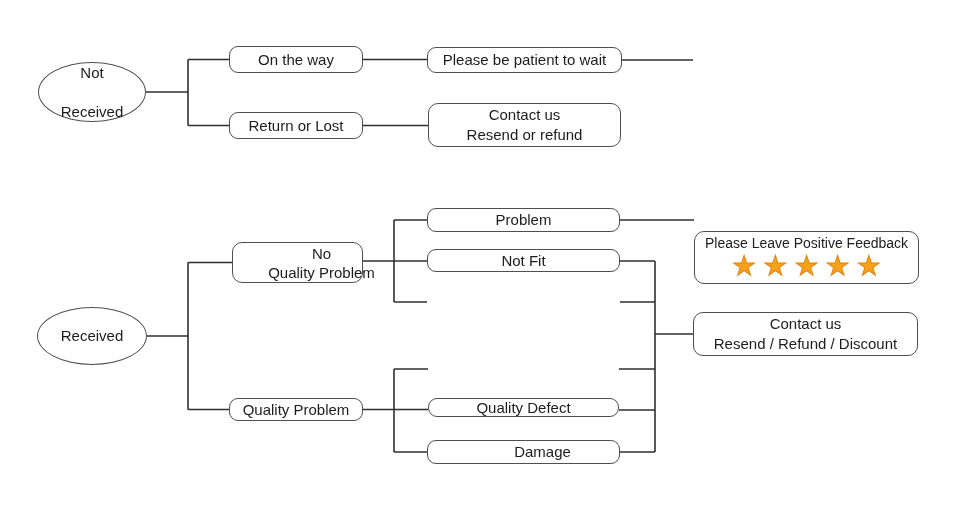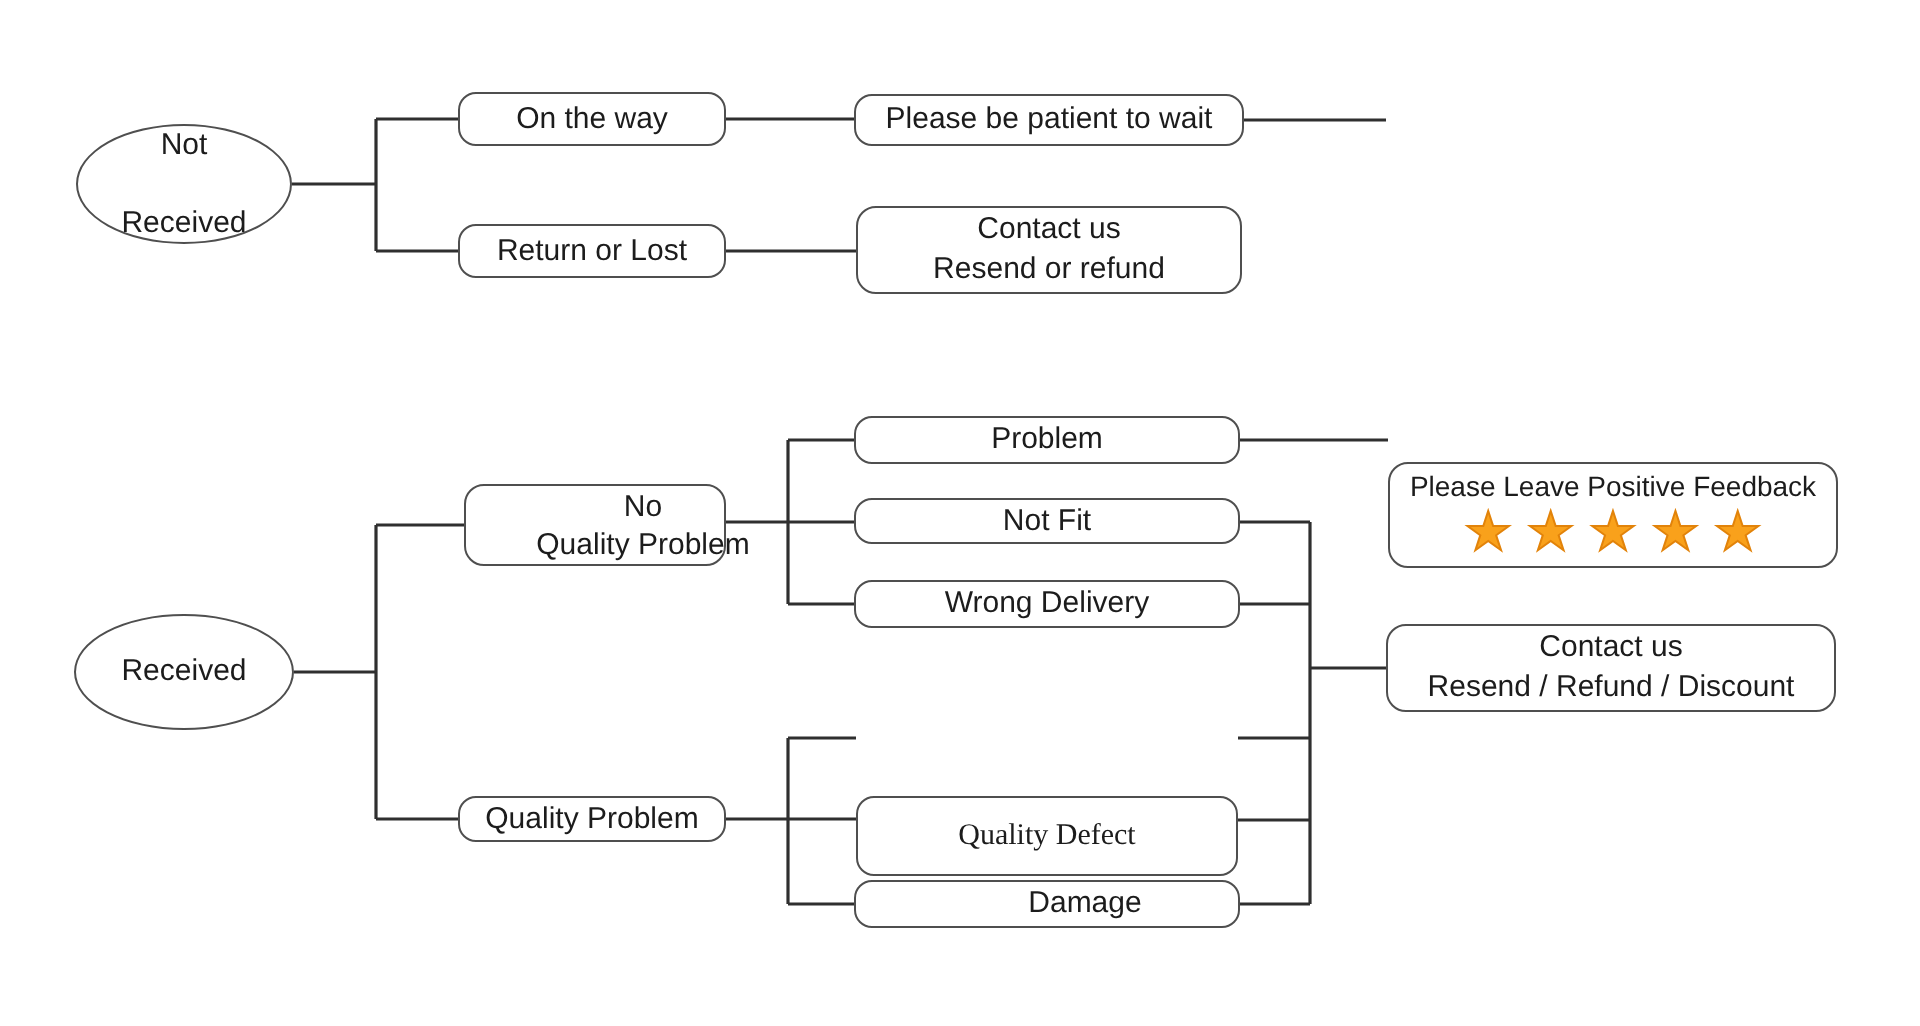--- a/index.html
+++ b/index.html
@@ -47,21 +47,21 @@
   .n-package-tracking  { left: 693px; top: 38px;  width: 224px; height: 45px; line-height: 20px; }
   .n-return-or-lost    { left: 229px; top: 112px; width: 134px; height: 27px; }
   .n-contact-resend    { left: 428px; top: 103px; width: 193px; height: 44px; line-height: 20px; }
   .n-received          { left: 37px;  top: 307px; width: 110px; height: 58px; }
   .n-no-quality        { left: 232px; top: 242px; width: 131px; height: 41px; line-height: 19px; padding-left: 48px; }
   .n-quality-problem   { left: 229px; top: 398px; width: 134px; height: 23px; }
   .n-satisfy           { left: 427px; top: 208px; width: 193px; height: 24px; }
   .n-not-fit           { left: 427px; top: 249px; width: 193px; height: 23px; align-items: center; }
   .n-wrong-delivery    { left: 427px; top: 290px; width: 193px; height: 24px; }
   .n-color-difference  { left: 428px; top: 357px; width: 191px; height: 24px; }
-  .n-quality-defect    { left: 428px; top: 398px; width: 191px; height: 40px; font-family: Liberation Serif, serif; }
+  .n-quality-defect    { left: 428px; top: 398px; width: 191px; height: 19px; }
   .n-damage            { left: 427px; top: 440px; width: 193px; height: 24px; padding-left: 38px; }
   .n-feedback          { left: 694px; top: 203px; width: 225px; height: 53px; justify-content: flex-start; padding-top: 2px; margin-top: 28px; }
   .n-contact-discount  { left: 693px; top: 312px; width: 225px; height: 44px; line-height: 20px; }
 
   .n-feedback .fb-label { font-size: 14px; line-height: 19px; }
   .stars {
     color: #F9A11B;
     font-size: 27px;
     line-height: 28px;
     letter-spacing: 7px;
@@ -148,23 +148,20 @@
   </div>
 
   <div class="node box n-satisfy">
     <span>Problem</span>
   </div>
 
   <div class="node box n-not-fit">
     <span>Not Fit</span>
   </div>
 
-  <div class="node box n-wrong-delivery">
-    <span>Wrong Delivery</span>
-  </div>
 
 
   <div class="node box n-quality-defect">
     <span>Quality Defect</span>
   </div>
 
   <div class="node box n-damage">
     <span>Damage</span>
   </div>
 

